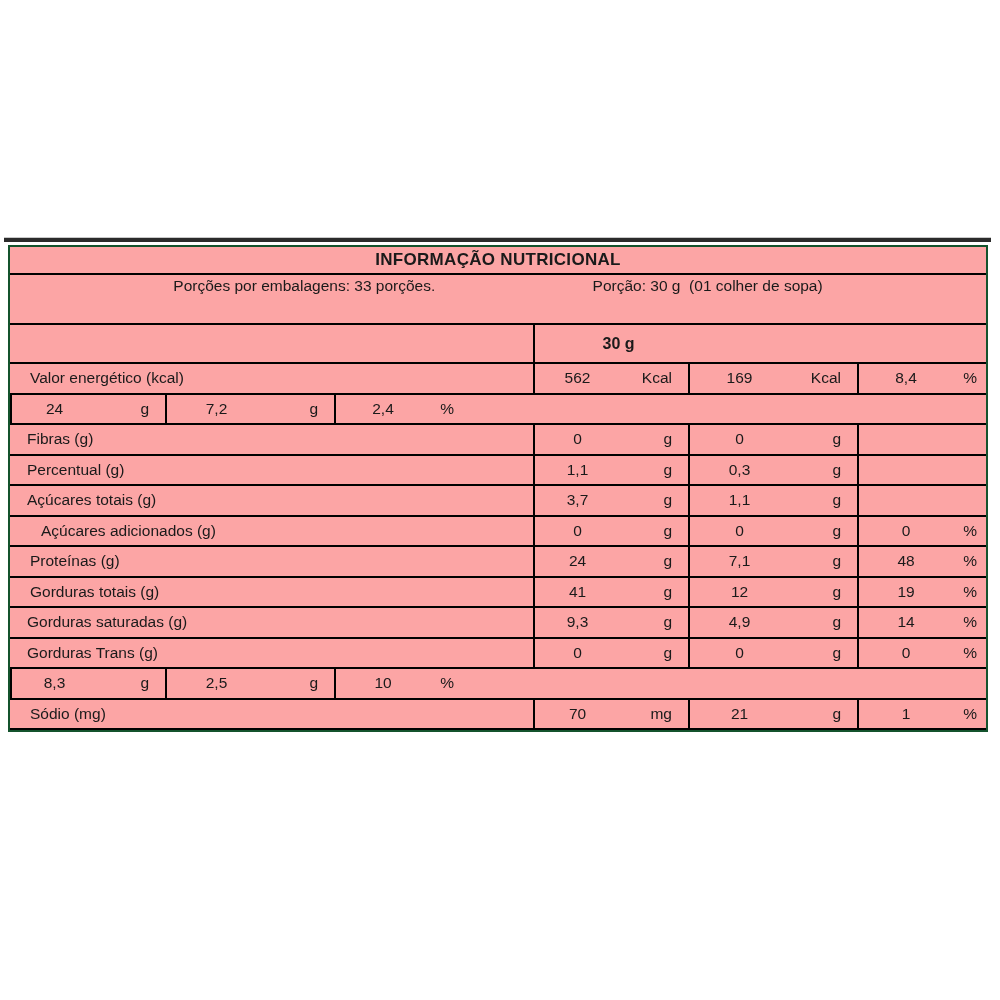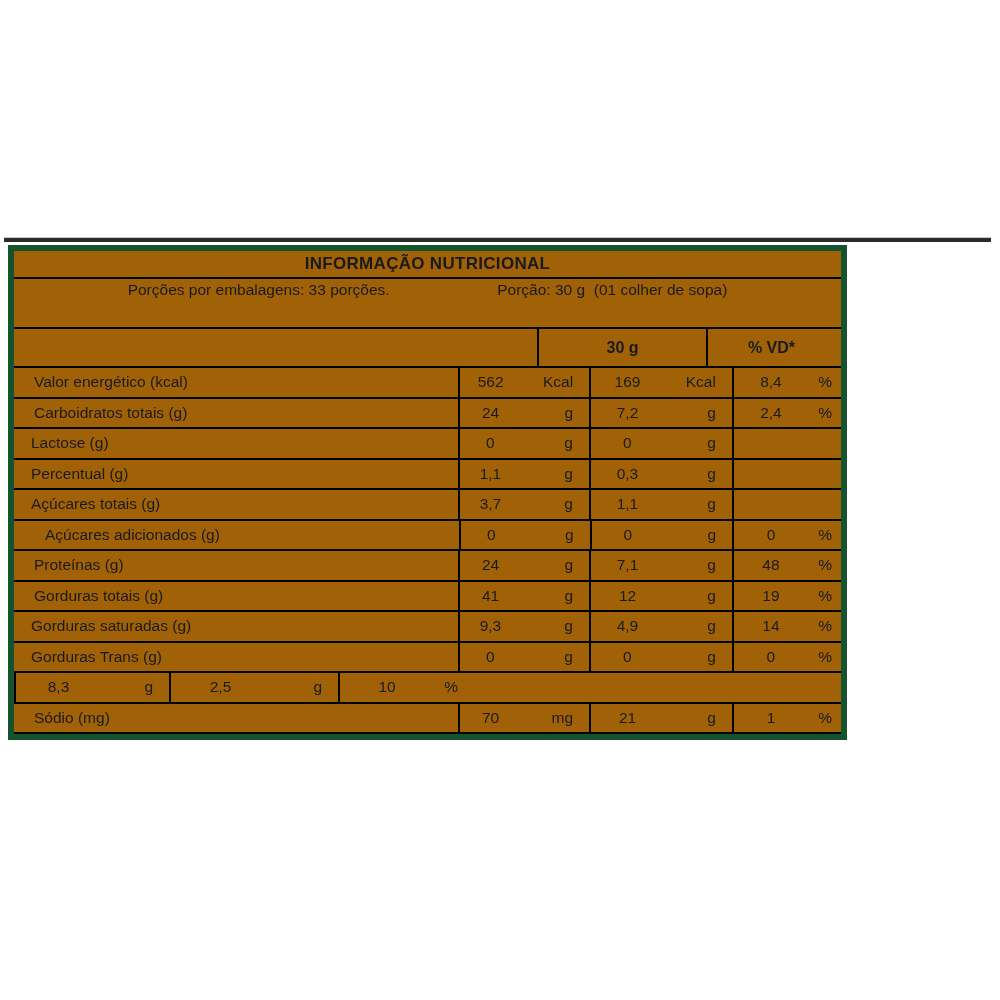--- a/index.html
+++ b/index.html
@@ -22,24 +22,24 @@
     left: 4px;
     top: 237px;
     width: 987px;
     height: 5px;
     background: linear-gradient(to bottom, #c9c9c9 0 20%, #2b2b2b 20% 100%);
   }
   .nutri-table {
     position: absolute;
     left: 8px;
     top: 245px;
-    width: 839px;
+    width: 980px;
     box-sizing: border-box;
-    border: 6px solid #14532d;
-    background: #a16207;
+    border: 2px solid #14532d;
+    background: #fca5a5;
   }
   .title-row {
     height: 26px;
     border-bottom: 2px solid #000;
     display: flex;
     align-items: center;
     justify-content: center;
     font-weight: bold;
     font-size: 17px;
     letter-spacing: 0.3px;
@@ -116,58 +116,56 @@
     <div class="title-row">INFORMAÇÃO NUTRICIONAL</div>
 
     <div class="info-row">
       <div class="info-line">Porções por embalagens: 33 porções.</div>
       <div class="info-line">Porção: 30 g  (01 colher de sopa)</div>
     </div>
 
     <div class="grid-row header-row">
       <div class="label-cell"></div>
       <div class="hcell c30">30 g</div>
-      <div class="hcell cvd">% VD*</div>
     </div>
 
     <div id="rows-container">
   <div class="grid-row data-row">
     <div class="label-cell">Valor energético (kcal)</div>
     <div class="vcell c100">
       <span class="val">562</span>
       <span class="unit">Kcal</span>
     </div>
     <div class="vcell c30">
       <span class="val">169</span>
       <span class="unit">Kcal</span>
     </div>
     <div class="vcell cvd">
       <span class="val">8,4</span>
       <span class="unit">%</span>
     </div>
   </div>
 
   <div class="grid-row data-row">
-    <div class="label-cell">Carboidratos totais (g)</div>
     <div class="vcell c100">
       <span class="val">24</span>
       <span class="unit">g</span>
     </div>
     <div class="vcell c30">
       <span class="val">7,2</span>
       <span class="unit">g</span>
     </div>
     <div class="vcell cvd">
       <span class="val">2,4</span>
       <span class="unit">%</span>
     </div>
   </div>
 
   <div class="grid-row data-row">
-    <div class="label-cell ind1">Lactose (g)</div>
+    <div class="label-cell ind1">Fibras (g)</div>
     <div class="vcell c100">
       <span class="val">0</span>
       <span class="unit">g</span>
     </div>
     <div class="vcell c30">
       <span class="val">0</span>
       <span class="unit">g</span>
     </div>
     <div class="vcell cvd">
       <span class="val"></span>

